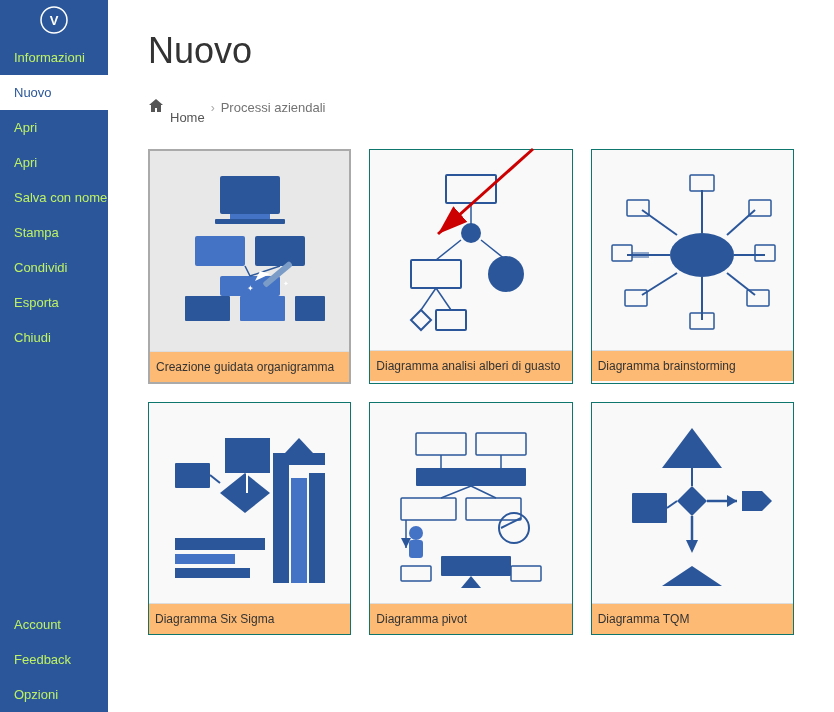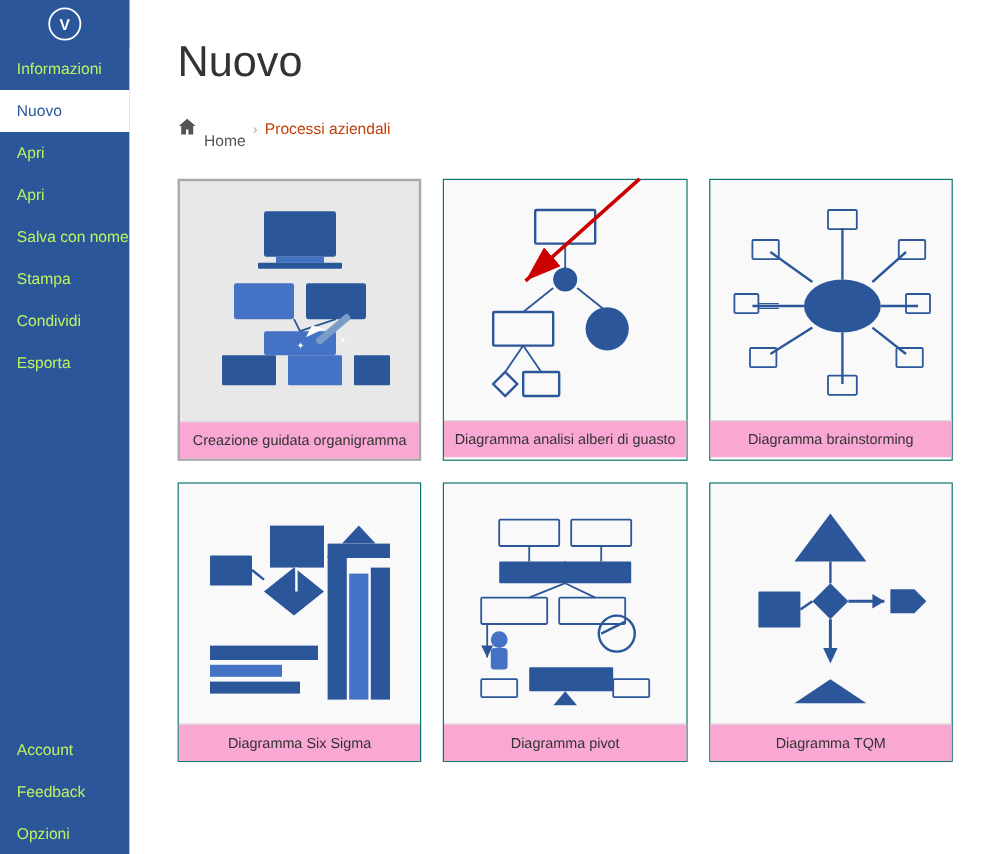--- a/index.html
+++ b/index.html
@@ -63,21 +63,21 @@
     }
     .breadcrumb-sep {
       color: #aaa;
       font-size: 12px;
     }
     .breadcrumb-link {
       color: #555;
       cursor: pointer;
       margin-top: 20px;
     }
-    .breadcrumb-current { color: #c2410c; }
+    .breadcrumb-current { color: #737373; }
 
     .templates-grid {
       display: grid;
       grid-template-columns: repeat(3, 1fr);
       gap: 18px;
     }
     .template-card {
       border: 1px solid #0f766e;
       cursor: pointer;
       background: #f9f9f9;
@@ -92,24 +92,24 @@
       display: flex;
       align-items: center;
       justify-content: center;
       padding: 10px;
       overflow: hidden;
     }
     .template-card-label {
       font-size: 12px;
       color: #333;
       padding: 8px 6px;
-      text-align: center;
+      text-align: left;
       width: 100%;
       border-top: 1px solid #ddd;
-      background: #f9a8d4;
+      background: #fdba74;
     }
   </style>
 </head>
 <body>
 
 <div id="sidebar">
   <div class="sidebar-logo">
     <svg viewBox="0 0 30 30" fill="white">
       <circle cx="15" cy="15" r="13" fill="none" stroke="white" stroke-width="1.5"></circle>
       <text x="15" y="20" text-anchor="middle" font-size="13" fill="white" font-weight="bold">V</text>
@@ -118,20 +118,21 @@
 
   <div id="sidebar-nav">
     <div class="sidebar-item">Informazioni</div>
     <div class="sidebar-item active">Nuovo</div>
     <div class="sidebar-item">Apri</div>
     <div class="sidebar-item">Apri</div>
     <div class="sidebar-item">Salva con nome</div>
     <div class="sidebar-item">Stampa</div>
     <div class="sidebar-item">Condividi</div>
     <div class="sidebar-item">Esporta</div>
+    <div class="sidebar-item">Chiudi</div>
   </div>
 
   <div class="sidebar-bottom">
     <div class="sidebar-item">Account</div>
     <div class="sidebar-item">Feedback</div>
     <div class="sidebar-item">Opzioni</div>
   </div>
 </div>
 
 <div id="main">

